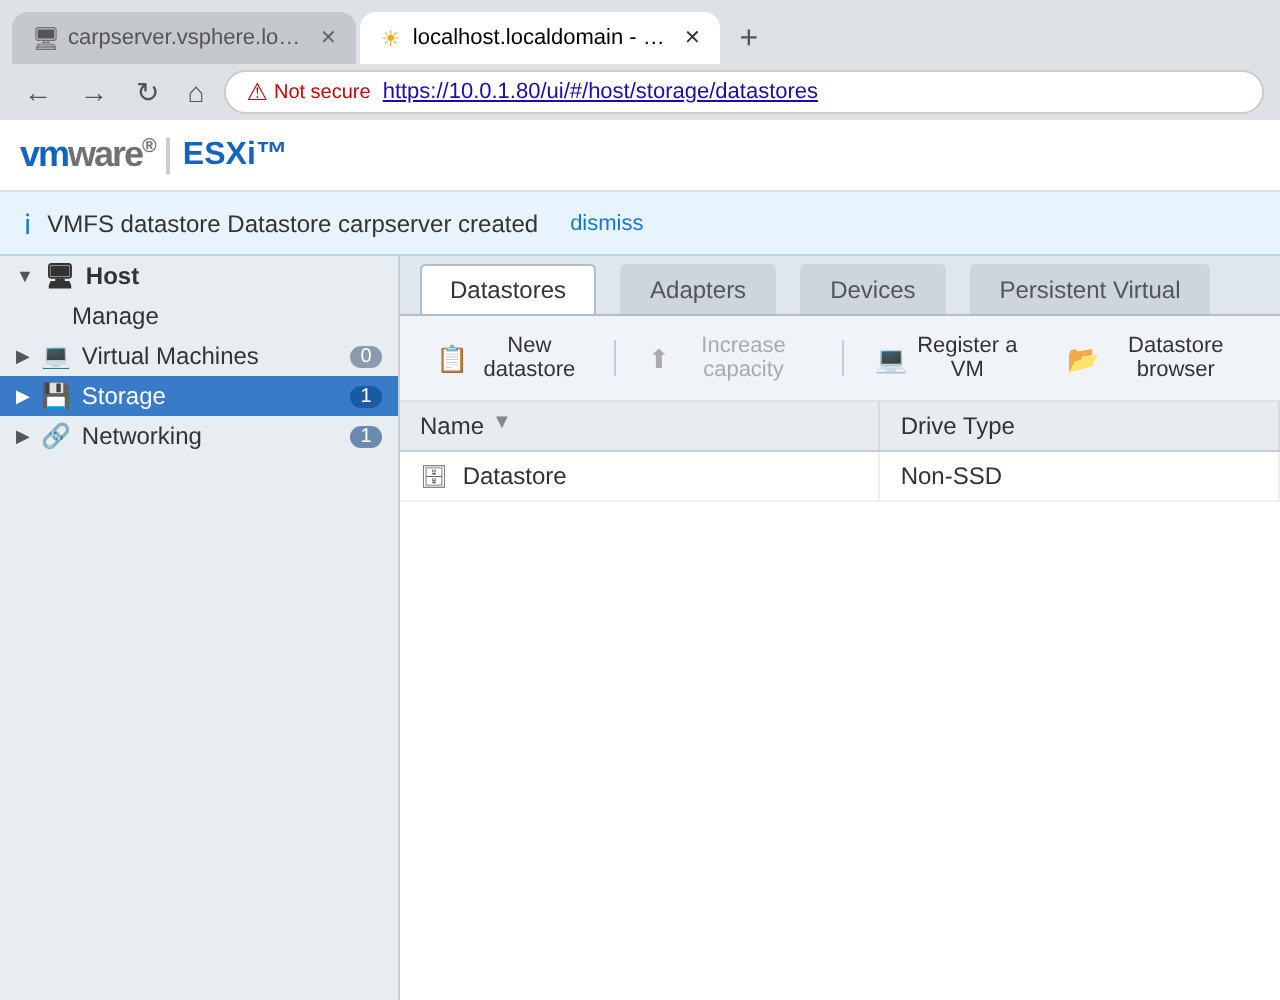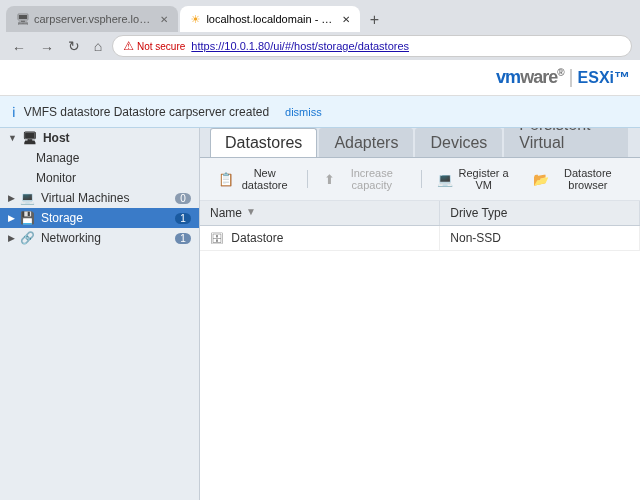--- a/index.html
+++ b/index.html
@@ -20,21 +20,21 @@
     .nav-btn:disabled { color: #aaa; cursor: default; }
     .address-bar { flex: 1; display: flex; align-items: center; background: #fff; border-radius: 14px; padding: 2px 10px; height: 22px; gap: 6px; border: 1px solid #ccc; }
     .security-warning { color: #c00; font-size: 10px; display: flex; align-items: center; gap: 3px; }
     .security-warning .warn-icon { color: #c00; font-size: 12px; }
     .address-url { color: #1a0dab; font-size: 11px; text-decoration: underline; }
 
     
     .app { display: flex; flex-direction: column; height: 440px; }
 
     
-    .esxi-header { background: #fff; padding: 4px 10px; height: 36px; display: flex; align-items: center; border-bottom: 1px solid #ddd; justify-content: flex-end; }
+    .esxi-header { background: #fff; padding: 4px 10px; height: 36px; display: flex; align-items: center; border-bottom: 1px solid #ddd; }
     .vmware-logo { display: flex; align-items: center; gap: 4px; }
 
     
     .notification { background: #e8f4fd; border-bottom: 1px solid #b8d4e8; padding: 6px 12px; display: flex; align-items: center; gap: 8px; font-size: 12px; color: #333; }
     .notif-icon { color: #1976d2; font-size: 14px; }
     .notif-text { color: #333; }
     .notif-text strong { font-weight: normal; }
     .dismiss-link { color: #1976d2; cursor: pointer; margin-left: 8px; font-size: 11px; }
 
     
@@ -49,21 +49,21 @@
     .badge { background: #6b8ab0; color: #fff; border-radius: 8px; padding: 0 5px; font-size: 10px; margin-left: auto; min-width: 16px; text-align: center; }
     .badge.zero { background: #8a9bb0; }
     .chevron { font-size: 9px; color: #555; }
     .sidebar-icon { width: 14px; height: 14px; display: inline-flex; align-items: center; justify-content: center; }
 
     
     .content { flex: 1; display: flex; flex-direction: column; background: #f5f7fa; overflow: hidden; }
 
     
     .content-tabs { display: flex; background: #e0e6ed; border-bottom: 1px solid #b0bcc8; padding: 0 10px; height: 30px; align-items: flex-end; }
-    .content-tab { padding: 5px 14px; cursor: pointer; font-size: 16px; color: #555; border: 1px solid transparent; border-bottom: none; border-radius: 3px 3px 0 0; margin-right: 2px; background: #cdd5de; }
+    .content-tab { padding: 5px 14px; cursor: pointer; font-size: 12px; color: #555; border: 1px solid transparent; border-bottom: none; border-radius: 3px 3px 0 0; margin-right: 12px; background: #cdd5de; }
     .content-tab.active { background: #fff; color: #333; border-color: #b0bcc8; }
 
     
     .toolbar { display: flex; align-items: center; padding: 6px 10px; gap: 8px; background: #f0f3f7; border-bottom: 1px solid #dde2e8; }
     .toolbar-btn { display: flex; align-items: center; gap: 4px; padding: 3px 8px; font-size: 11px; cursor: pointer; background: none; border: none; color: #333; }
     .toolbar-btn.disabled { color: #aaa; cursor: default; }
     .toolbar-separator { width: 1px; height: 18px; background: #c5cdd6; }
     .toolbar-icon { font-size: 13px; }
 
     
@@ -130,23 +130,20 @@
 
     <div class="sidebar">
 
       <div class="sidebar-item sidebar-group">
         <span class="chevron">▼</span>
         <span class="sidebar-icon">🖥</span>
         <span>Host</span>
       </div>
       <div class="sidebar-item">
         <span style="margin-left:28px;">Manage</span>
-      </div>
-      <div class="sidebar-item">
-        <span style="margin-left:28px;">Monitor</span>
       </div>
 
       <div class="sidebar-item">
         <span class="chevron">▶</span>
         <span class="sidebar-icon">💻</span>
         <span>Virtual Machines</span>
         <span class="badge zero">0</span>
       </div>
 
       <div class="sidebar-item active">

